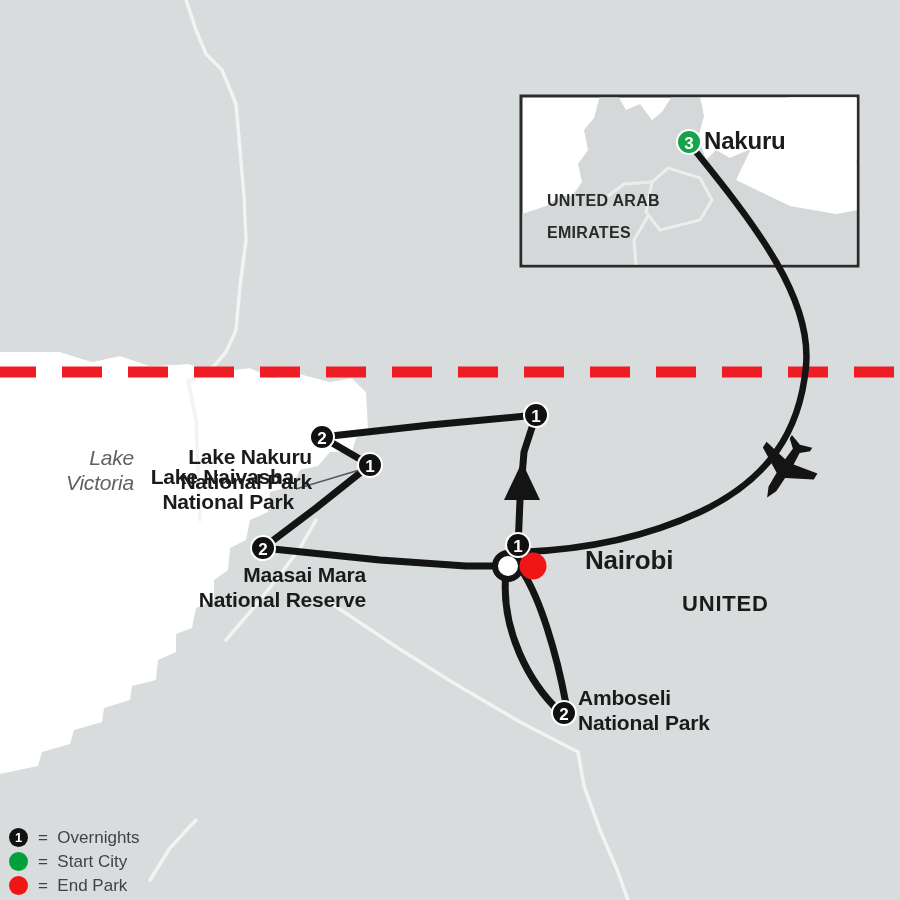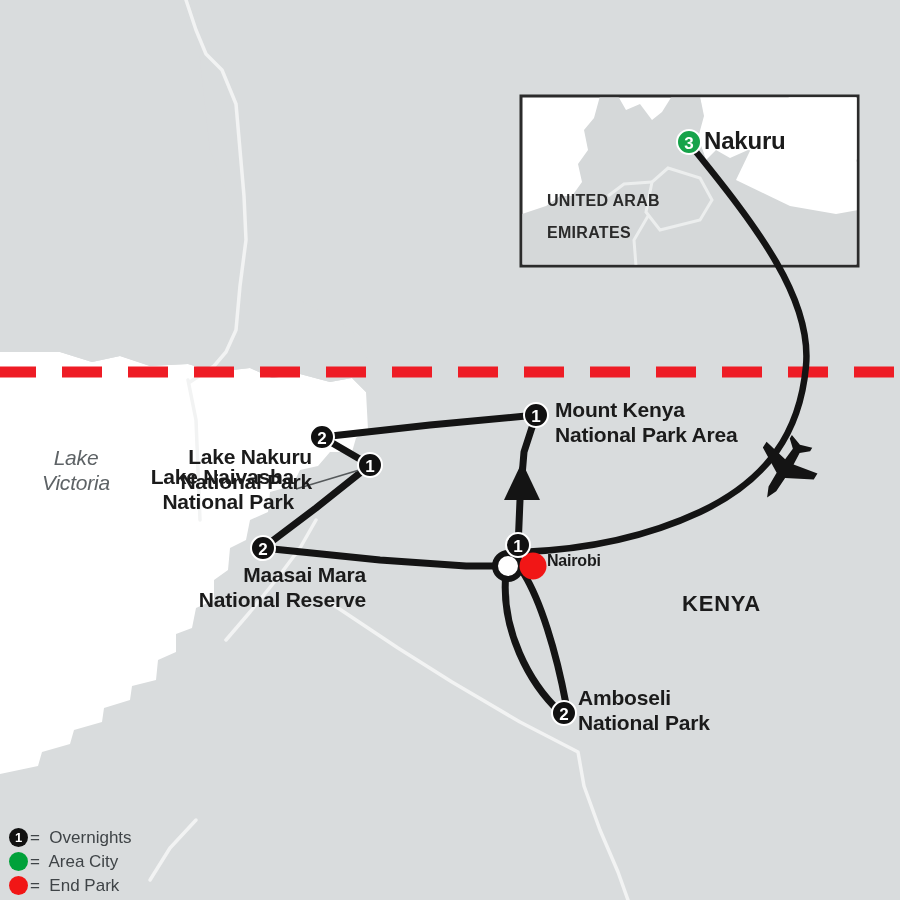--- a/index.html
+++ b/index.html
@@ -44,23 +44,23 @@
     letter-spacing: 0.3px;
     line-height: 32px;
     color: #2a2a2a;
   }
   .lbl.water {
     font-weight: normal;
     font-style: italic;
     color: #5e6366;
     font-size: 21px;
     line-height: 25px;
-    text-align: center;
-  }
-  .lbl.city { font-size: 16px; }
+    text-align: right;
+  }
+  .lbl.city { font-size: 26px; margin-left: 38px; }
   .lbl.inset-city { font-size: 24px; }
 
   
   #legend {
     position: absolute;
     left: 8px;
     top: 826px;
     width: 240px;
   }
   .legend-row {
@@ -90,20 +90,21 @@
     font-size: 13px;
     font-weight: bold;
     line-height: 19px;
     text-align: center;
     margin: 1px 0 0 1px;
   }
   .legend-text {
     font-family: "Liberation Sans", sans-serif;
     font-size: 17px;
     color: #3f4447;
+    margin-left: 8px;
     white-space: pre;
   }
 
   
   .marker {
     position: absolute;
     width: 26px;
     height: 26px;
     border-radius: 50%;
     background: #111111;
@@ -220,32 +221,30 @@
   <div class="lbl inset-country" style="left:547px; top:185px;">UNITED ARAB
 EMIRATES</div>
 
   <div class="marker green" style="left:676px; top:129px;">3</div>
 
   <div class="lbl inset-city" style="left:704px; top:128px;">Nakuru</div>
 
   <div class="lbl water" style="left:18px; top:445px; width:116px;">Lake
 Victoria</div>
 
-  <div class="lbl country" style="left:682px; top:591px;">KENYA</div>
+  <div class="lbl country" style="left:682px; top:591px;">UNITED</div>
 
   <div class="lbl right" style="left:48px; top:400px; width:264px;margin-top:44px;">Lake Nakuru
 National Park</div>
   <div class="marker" style="left:309px; top:424px;">2</div>
 
   <div class="lbl right" style="left:30px; top:464px; width:264px;">Lake Naivasha
 National Park</div>
   <div class="marker" style="left:357px; top:452px;">1</div>
 
-  <div class="lbl" style="left:555px; top:397px;">Mount Kenya
-National Park Area</div>
   <div class="marker" style="left:523px; top:402px;">1</div>
 
   <div class="lbl center" style="left:166px; top:562px; width:200px;">Maasai Mara
 National Reserve</div>
   <div class="marker" style="left:250px; top:535px;">2</div>
 
   <div class="lbl city" style="left:547px; top:548px;">Nairobi</div>
   <div class="marker" style="left:505px; top:532px;">1</div>
 
   <div class="lbl" style="left:578px; top:685px;">Amboseli
@@ -258,21 +257,21 @@
       <div class="legend-swatch">
         <div class="legend-num">1</div>
       </div>
       <div class="legend-text">=  Overnights</div>
     </div>
 
     <div class="legend-row">
       <div class="legend-swatch">
         <div class="legend-dot" style="background:#00a13a;"></div>
       </div>
-      <div class="legend-text">=  Area City</div>
+      <div class="legend-text">=  Start City</div>
     </div>
 
     <div class="legend-row">
       <div class="legend-swatch">
         <div class="legend-dot" style="background:#f11616;"></div>
       </div>
       <div class="legend-text">=  End Park</div>
     </div>
 
   </div>

